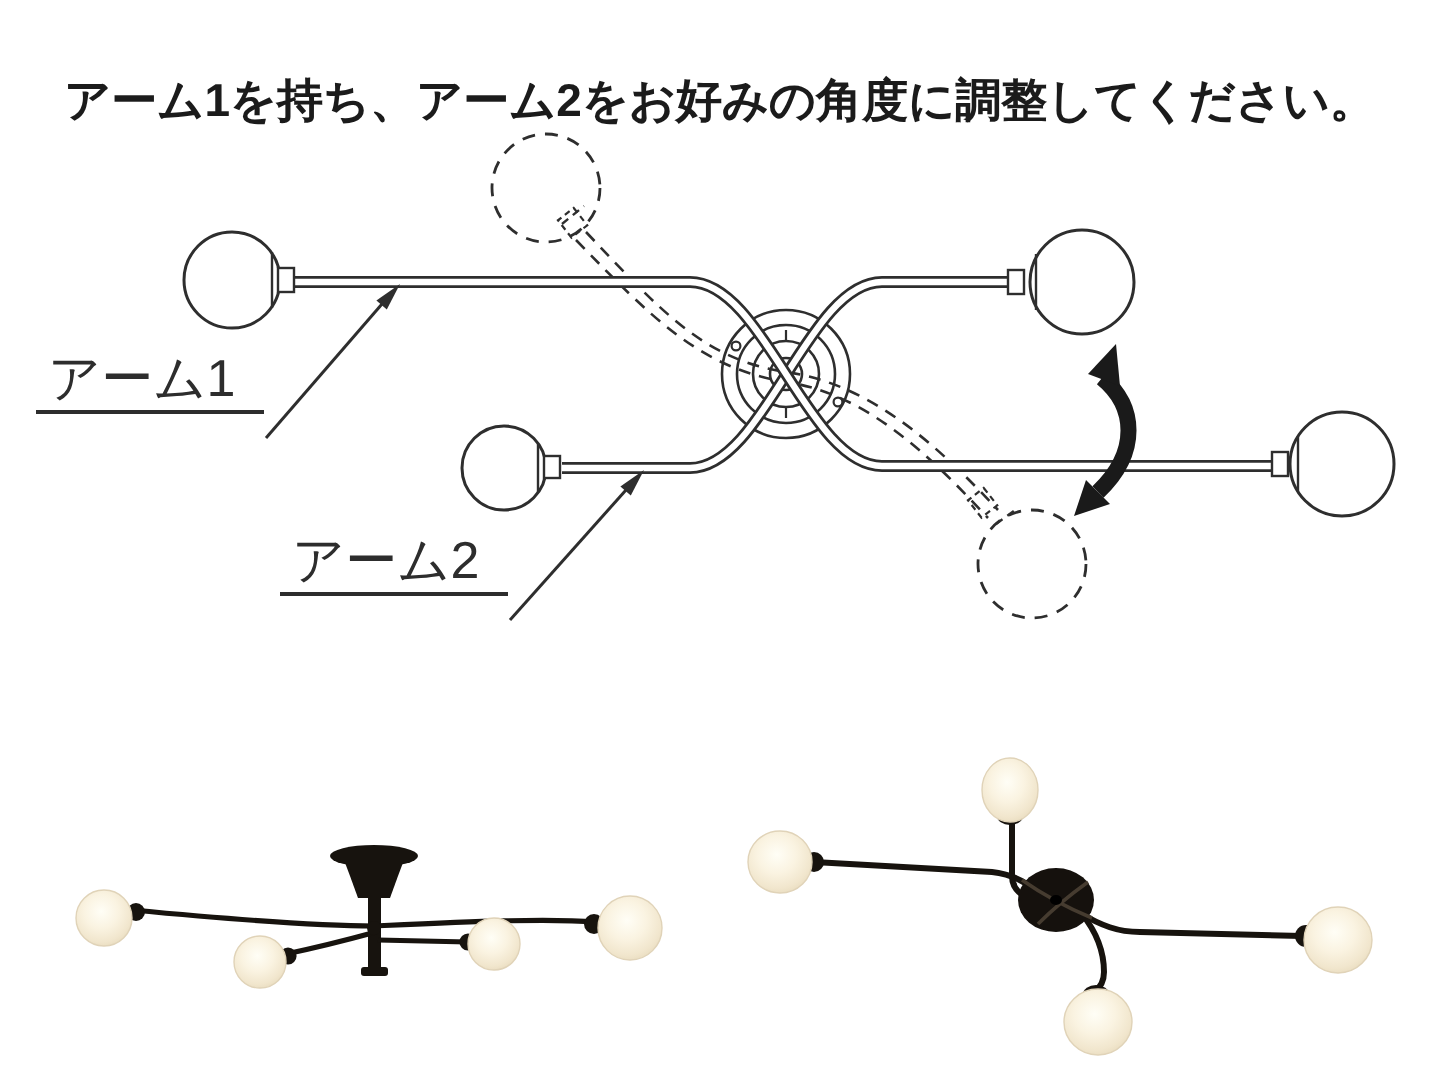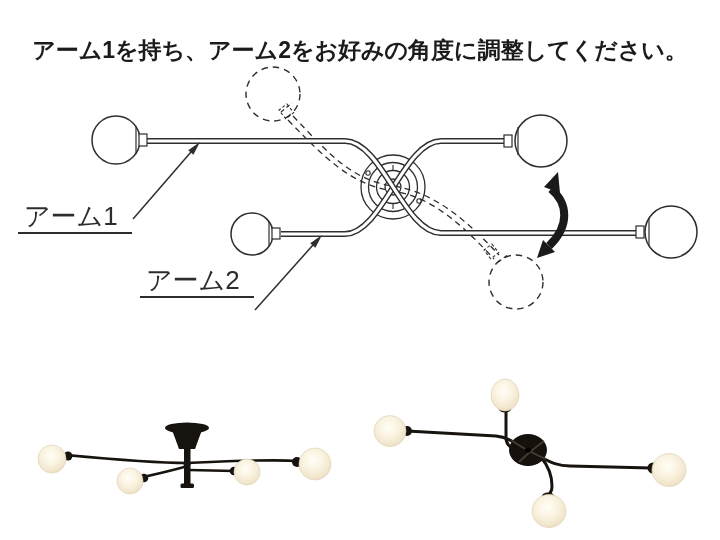--- a/index.html
+++ b/index.html
@@ -7,21 +7,21 @@
     --fixture-black:#17130e;
     --background:#ffffff;
   }
   html,body{margin:0;padding:0;background:var(--background);}
   .page{position:relative;width:720px;height:540px;background:var(--background);
         font-family:"Liberation Sans",sans-serif;overflow:hidden;}
   .title{position:absolute;top:15px;left:0;right:0;text-align:center;
          font-size:23px;font-weight:bold;color:#1b1b1b;letter-spacing:0;margin-top:20px;}
   .label{position:absolute;font-size:26px;color:#2d2d2d;
          border-bottom:2px solid #2d2d2d;padding:0 0 1px 6px;line-height:30px;height:30px;}
-  .label-arm1{left:18px;top:201px;width:108px;}
+  .label-arm1{left:18px;top:174px;width:108px;}
   .label-arm2{left:140px;top:265px;width:108px;}
   svg.art{position:absolute;left:0;top:0;}
   .ln{stroke:var(--line-color);fill:none;}
   .lnf{fill:var(--line-color);stroke:none;}
   .wf{fill:#ffffff;}
   .blk{fill:var(--fixture-black);stroke:none;}
   .arm{stroke:var(--fixture-black);fill:none;}
 </style>
 </head>
 <body>

